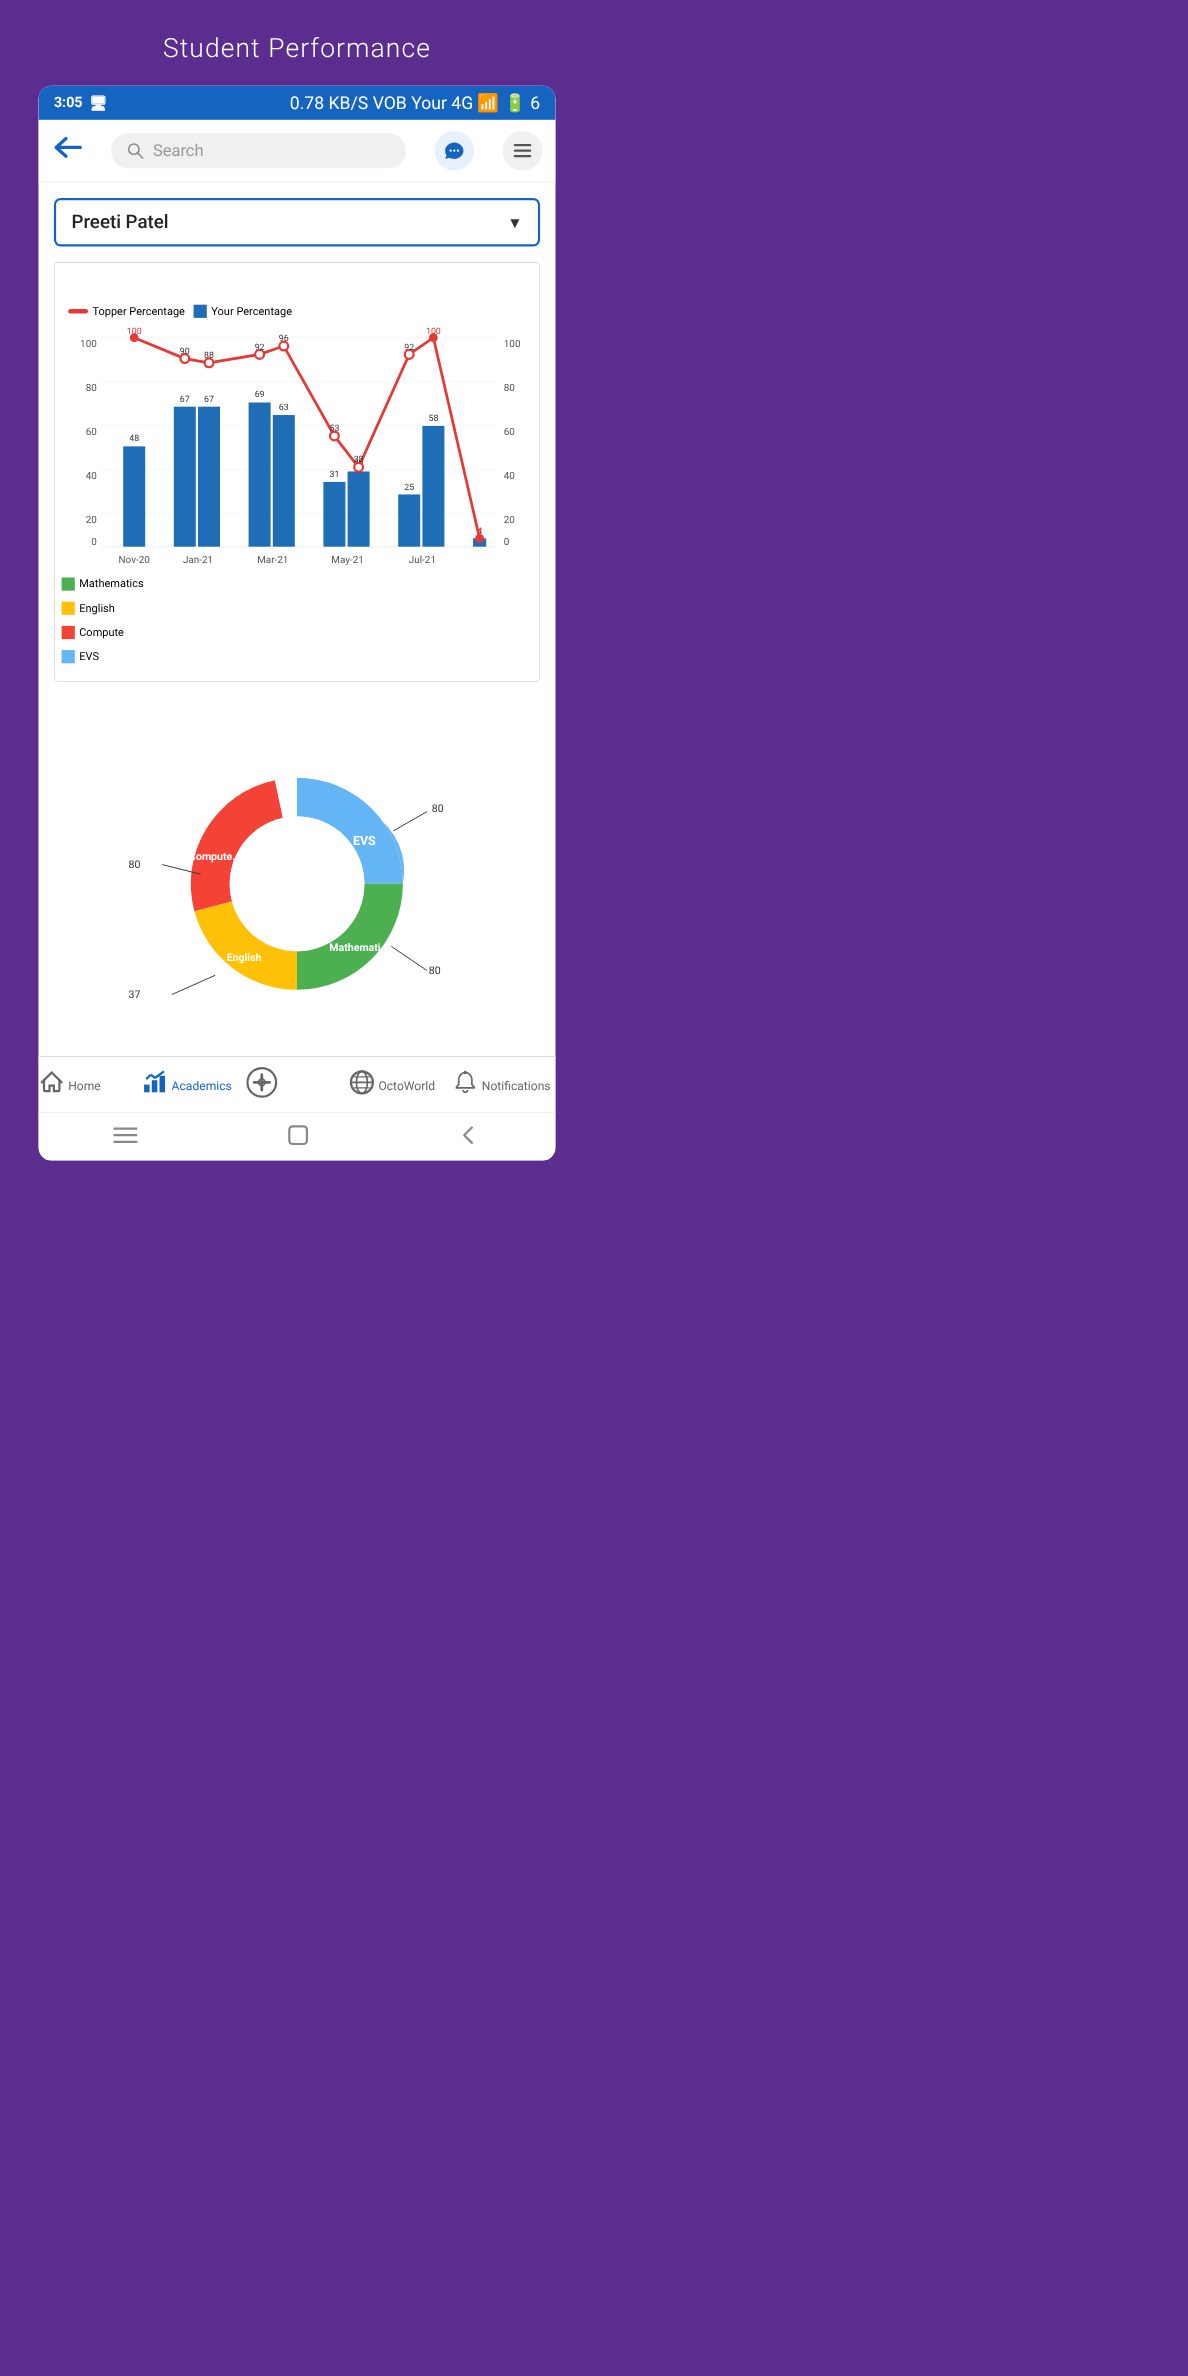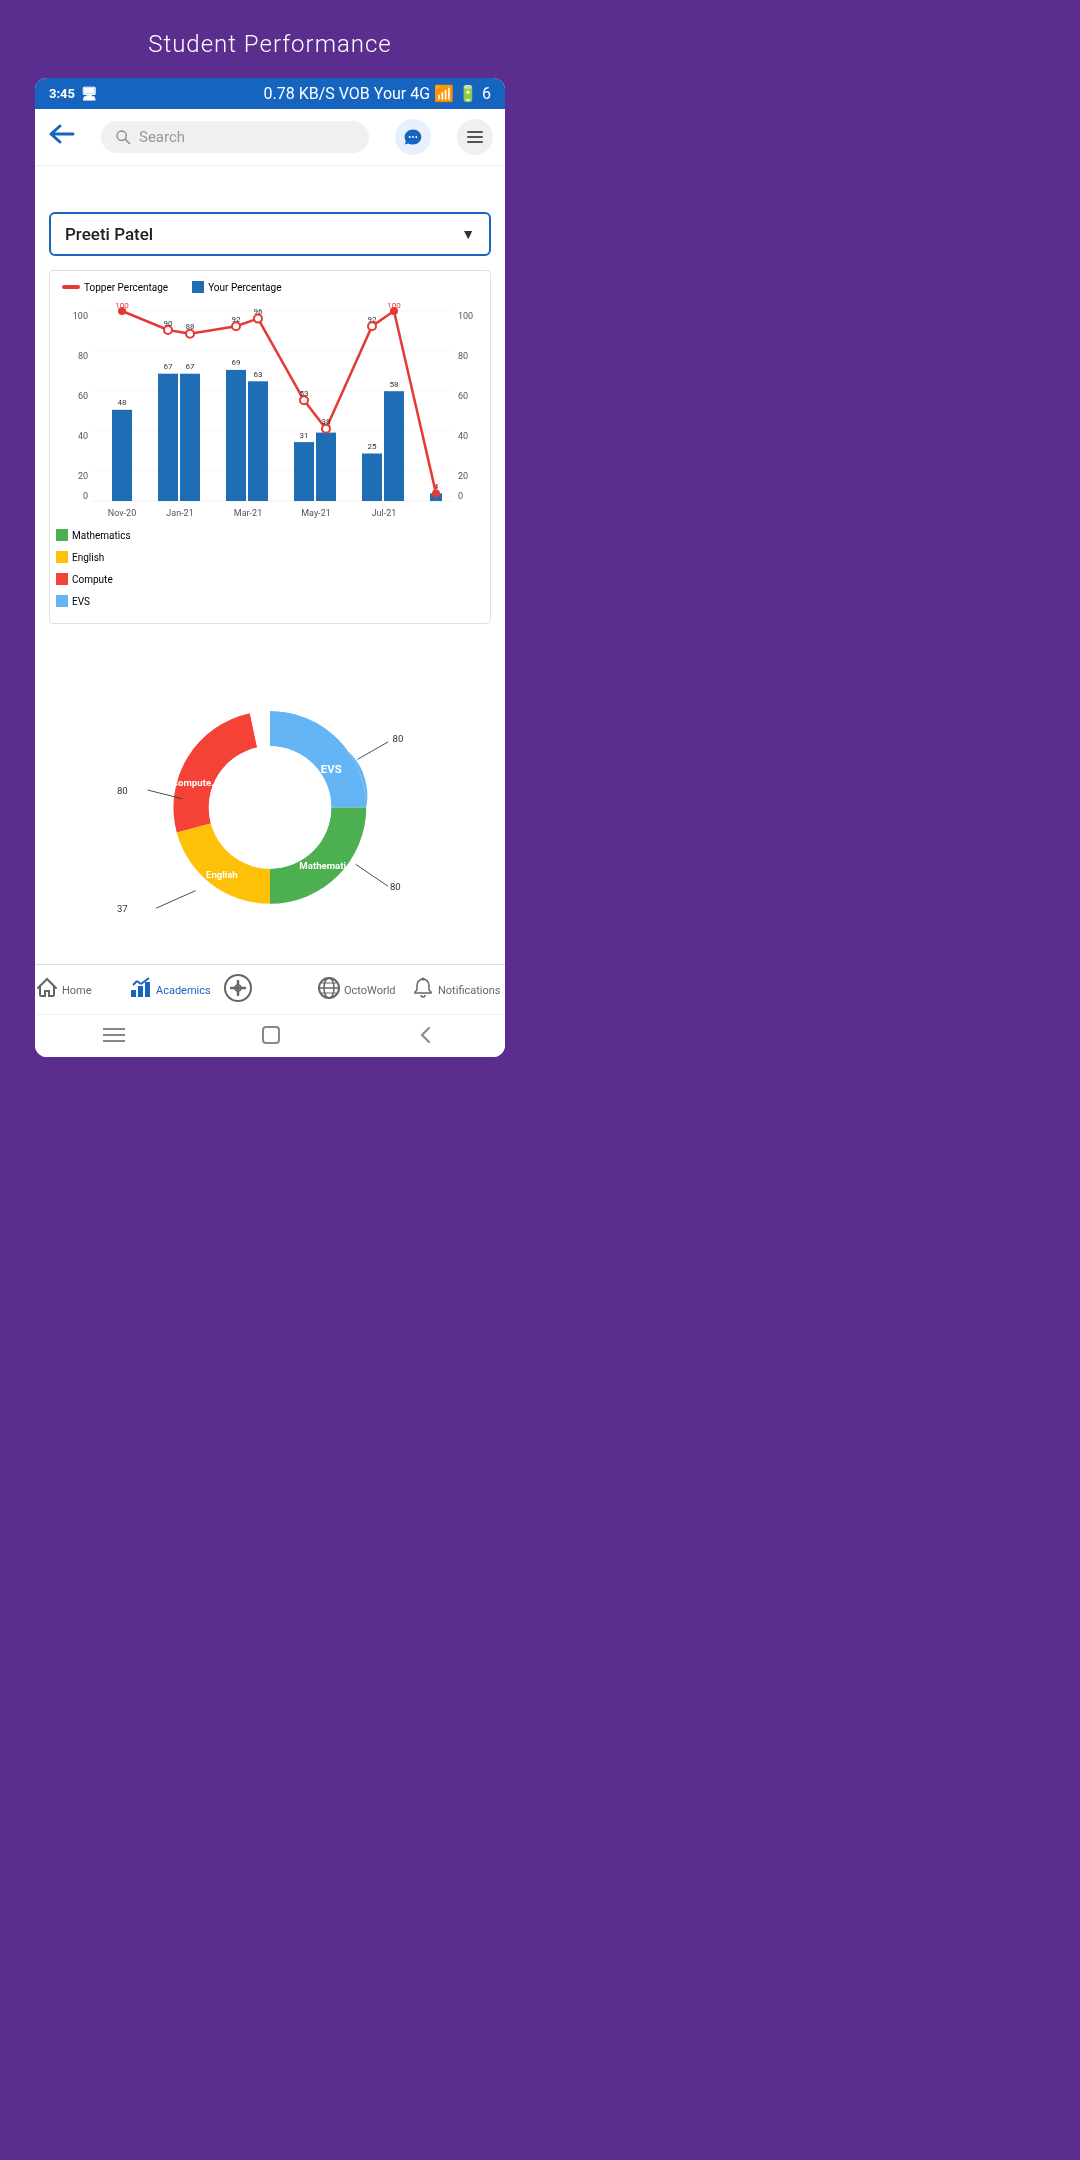--- a/index.html
+++ b/index.html
@@ -83,39 +83,39 @@
     .content-area { padding: 14px; }
     .student-dropdown {
       border: 2px solid #1565c0;
       border-radius: 6px;
       padding: 10px 14px;
       display: flex;
       justify-content: space-between;
       align-items: center;
       margin-bottom: 14px;
       cursor: pointer;
-      margin-top: 32px;
     }
     .student-name { font-size: 17px; font-weight: 500; color: #222; }
     .dropdown-arrow { color: #333; font-size: 14px; }
     .chart-container {
       background: white;
       border: 1px solid #e0e0e0;
       border-radius: 4px;
       padding: 10px 6px;
       margin-bottom: 16px;
     }
     .legend {
       display: flex;
-      gap: 24px;
+      gap: 8px;
       margin-bottom: 8px;
       flex-wrap: wrap;
       font-size: 10px;
       align-items: center;
       padding-left: 6px;
+      margin-top: 28px;
     }
     .legend-item { display: flex; align-items: center; gap: 4px; }
     .bar-chart-legend {
       display: flex;
       gap: 10px;
       justify-content: center;
       flex-wrap: wrap;
       font-size: 10px;
       margin-top: 4px;
       margin-bottom: 6px;
@@ -159,21 +159,21 @@
   </style>
 </head>
 <body>
 
 <h1 class="page-title">Student Performance</h1>
 
 <div class="phone-frame">
 
   <div class="status-bar">
     <div class="status-left">
-      <span>3:45</span>
+      <span>3:05</span>
       <span>🖥</span>
     </div>
     <div class="status-right">
       <span>0.78 KB/S</span>
       <span>VOB Your</span>
       <span>4G</span>
       <span>📶</span>
       <span>🔋</span>
       <span>6</span>
     </div>

